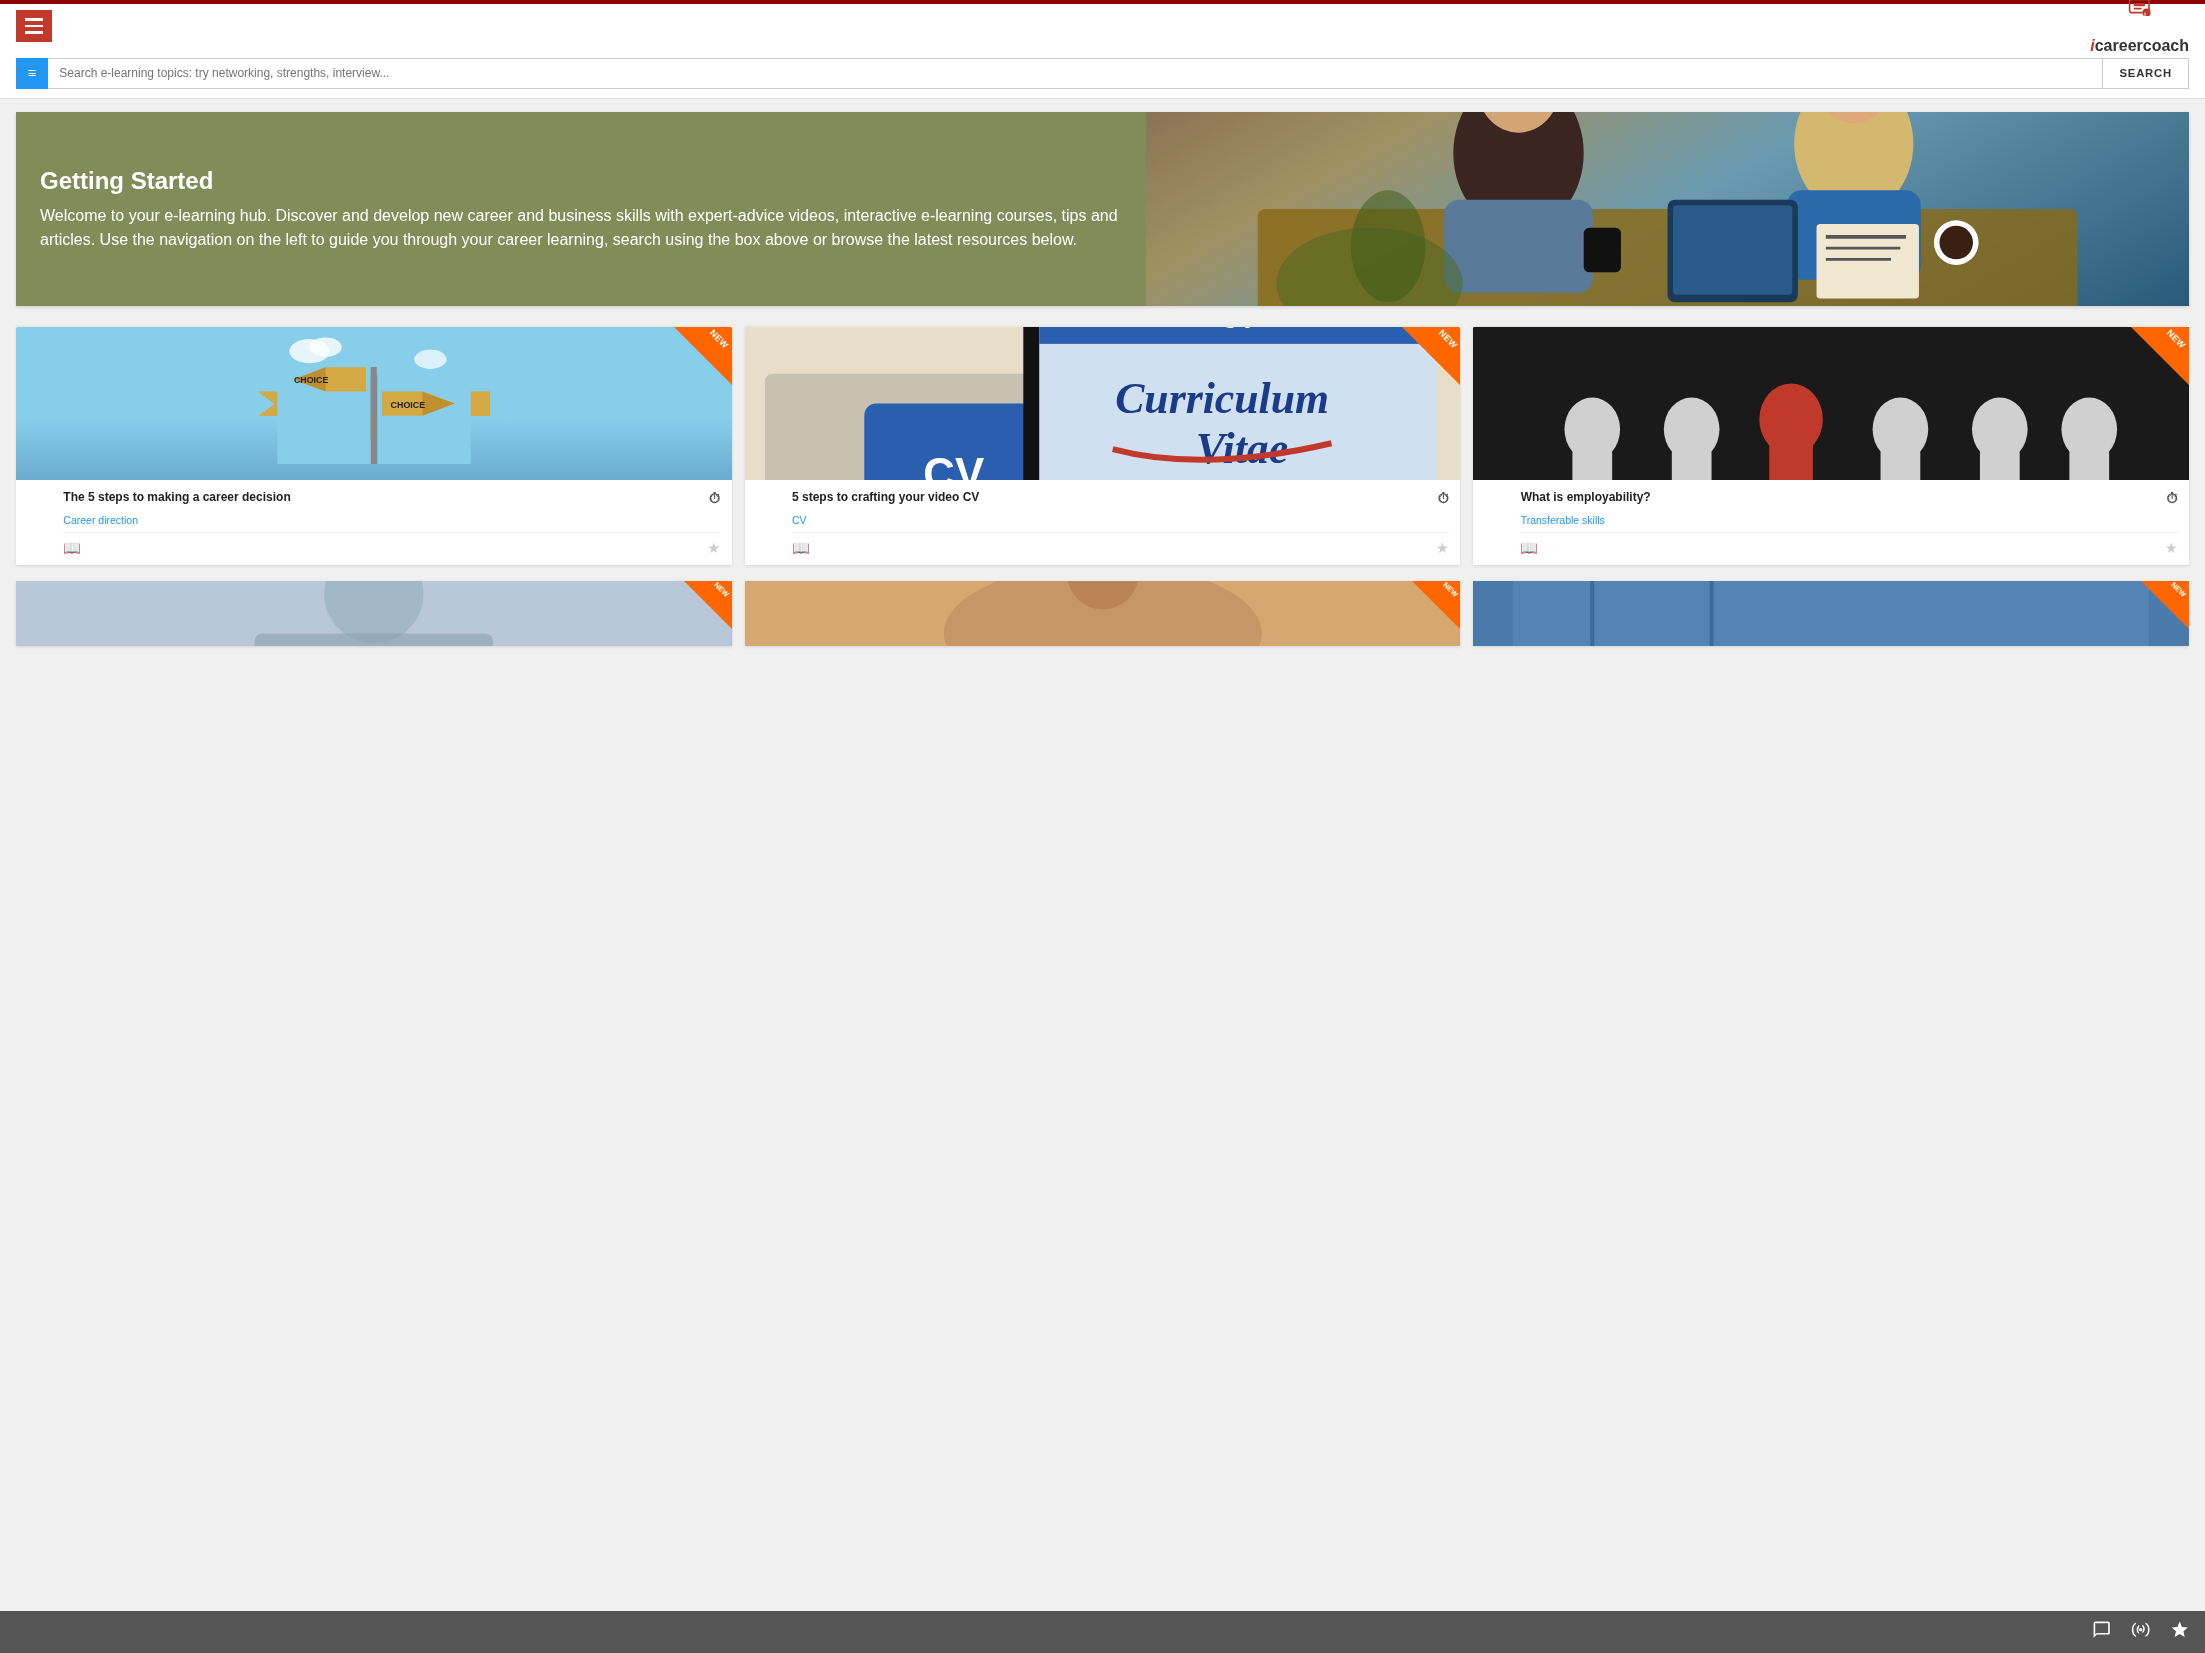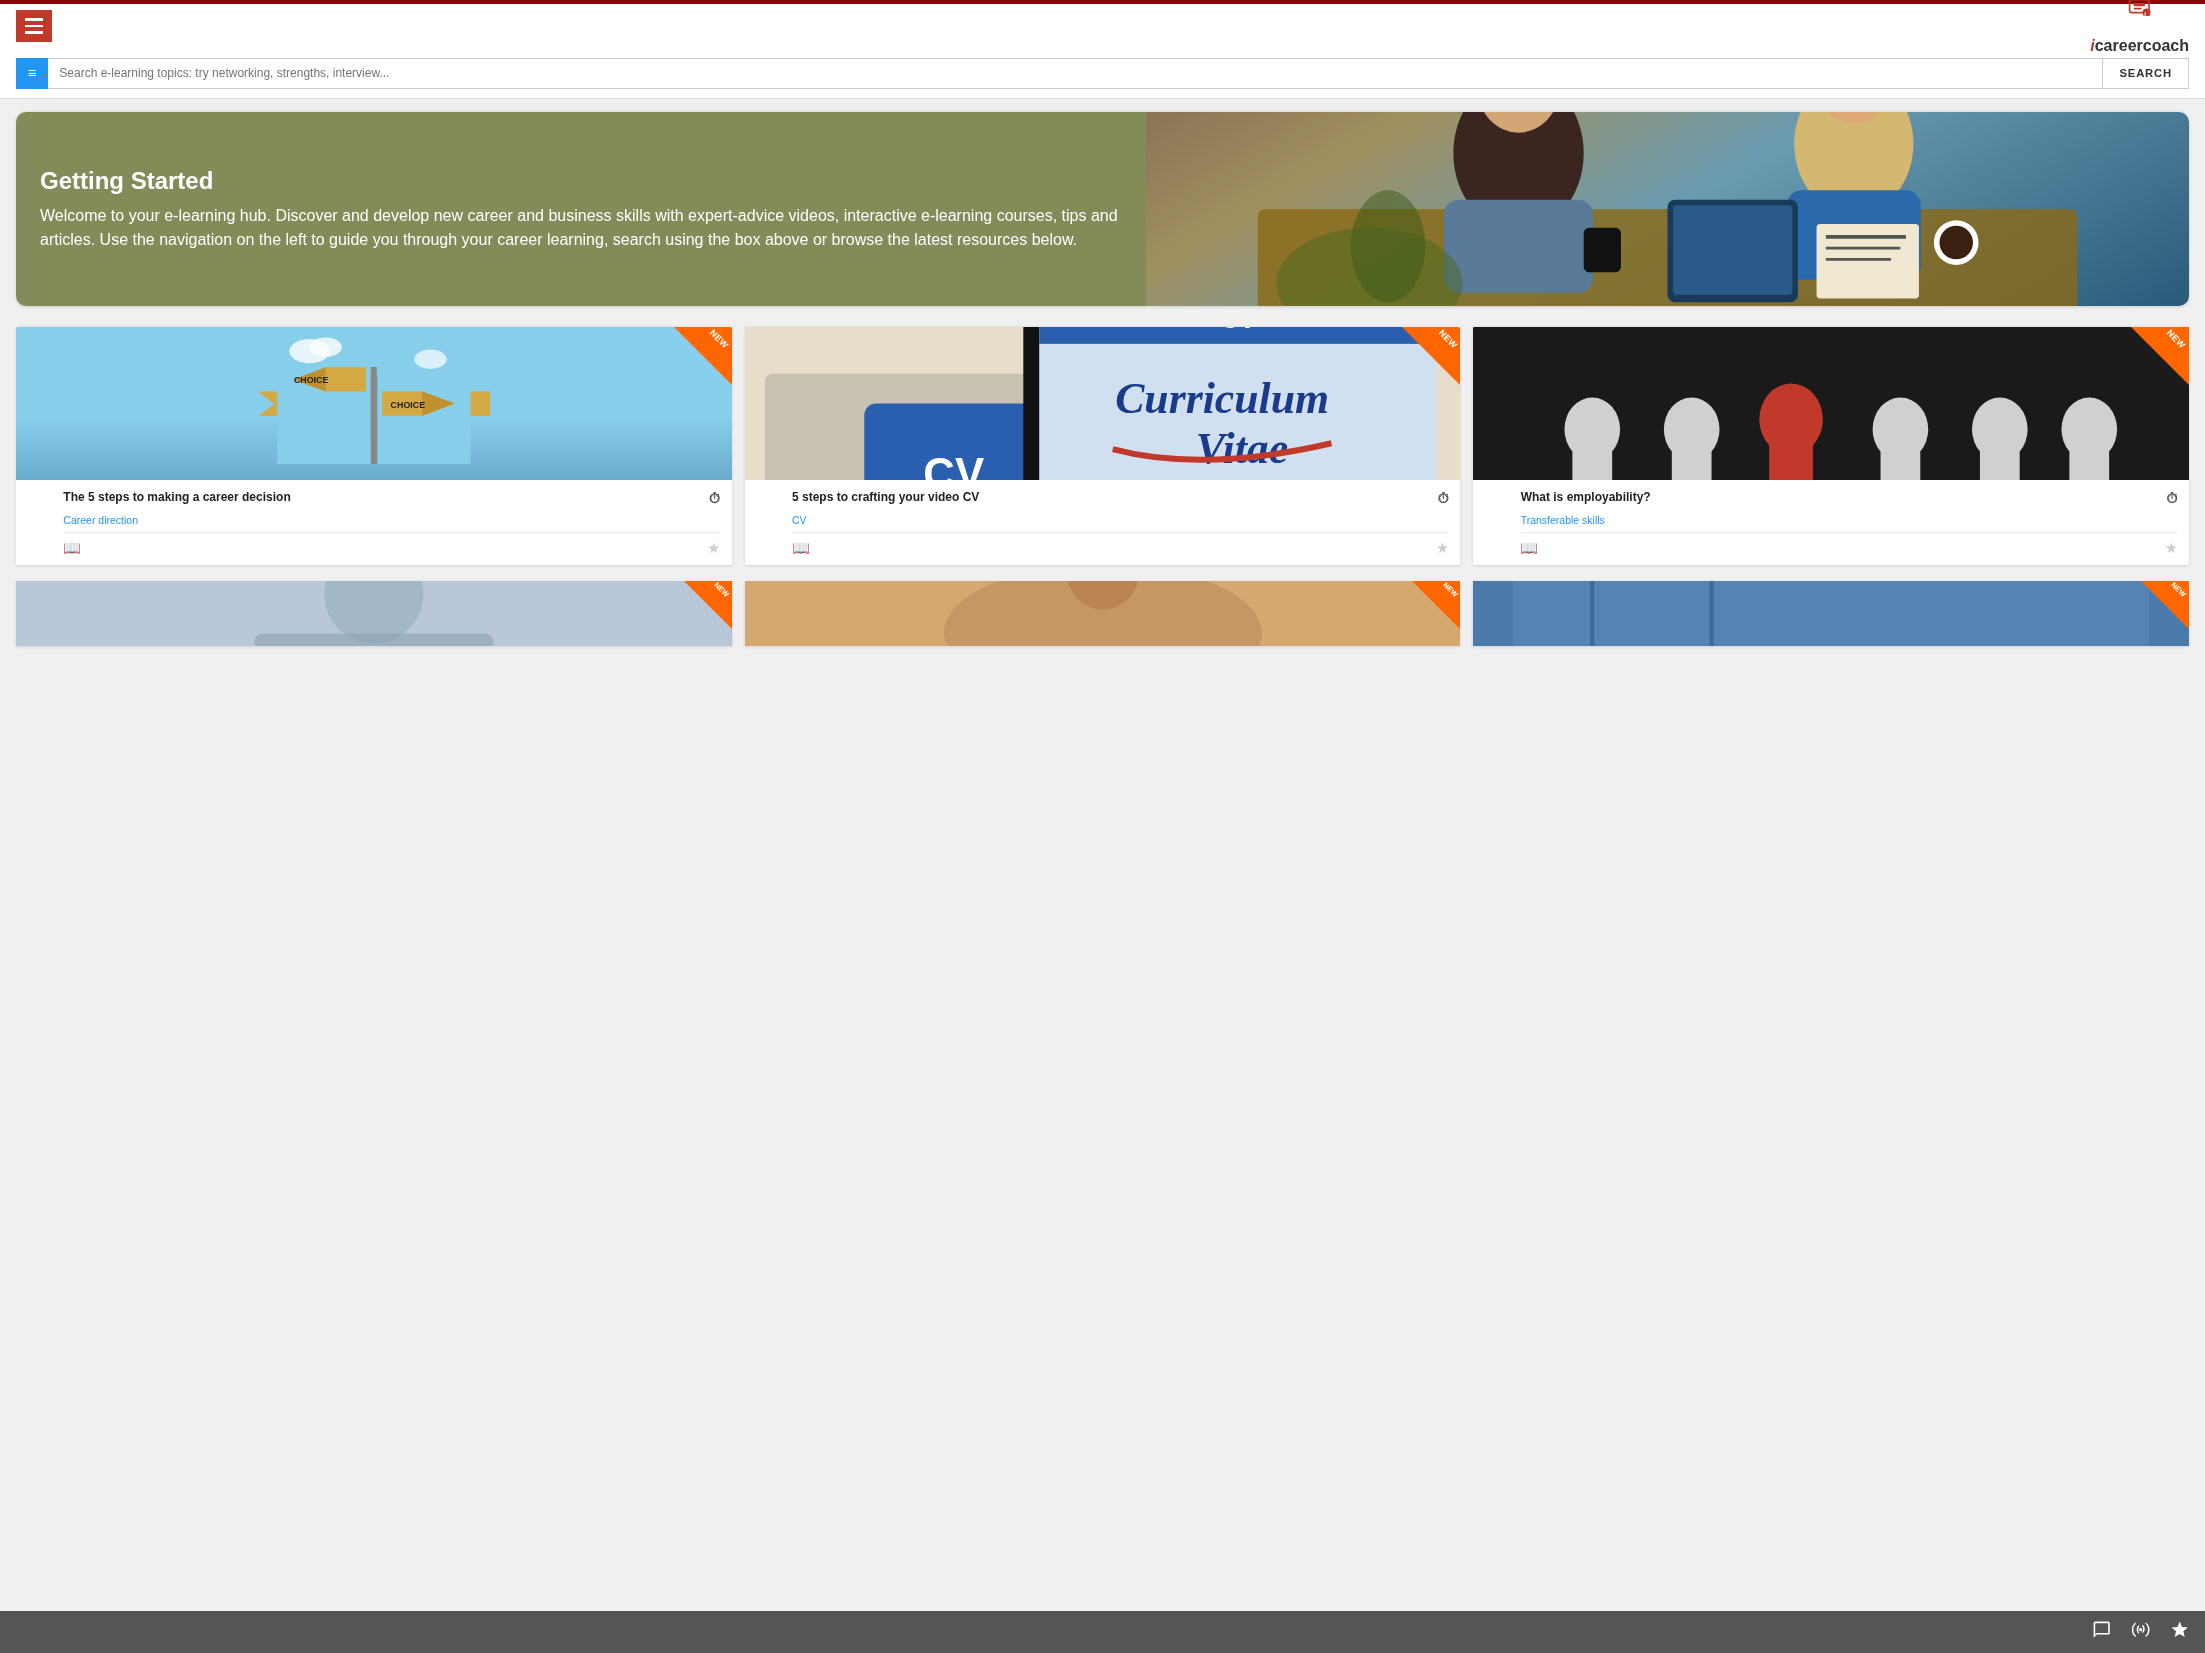--- a/index.html
+++ b/index.html
@@ -99,21 +99,21 @@
       height: 31px;
       font-size: 11.3px;
       font-weight: bold;
       color: #333;
       letter-spacing: 0.8px;
     }
 
     
     .hero-banner {
       margin: 13px 16px;
-      border-radius: 10px;
+      border-radius: 0;
       overflow: hidden;
       display: flex;
       height: 194px;
       background: #fff;
       box-shadow: 0 0.8px 3.2px rgba(0,0,0,0.15);
     }
     .hero-text {
       background: rgba(107, 120, 60, 0.85);
       width: 52%;
       padding: 24px 24px;

